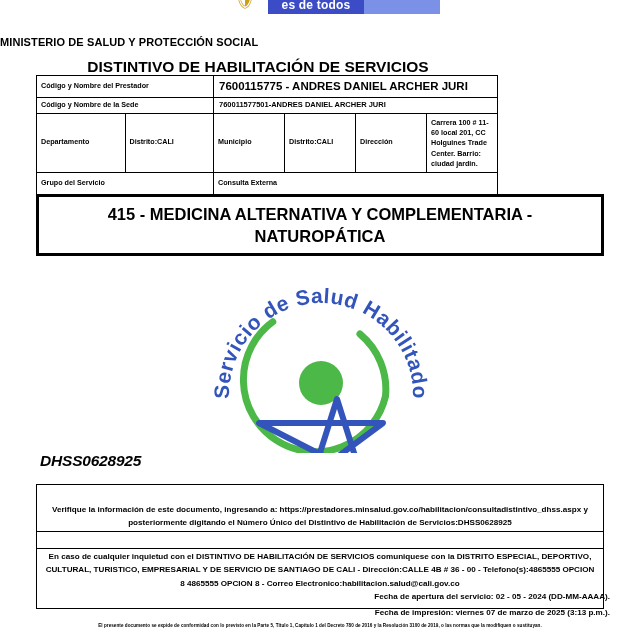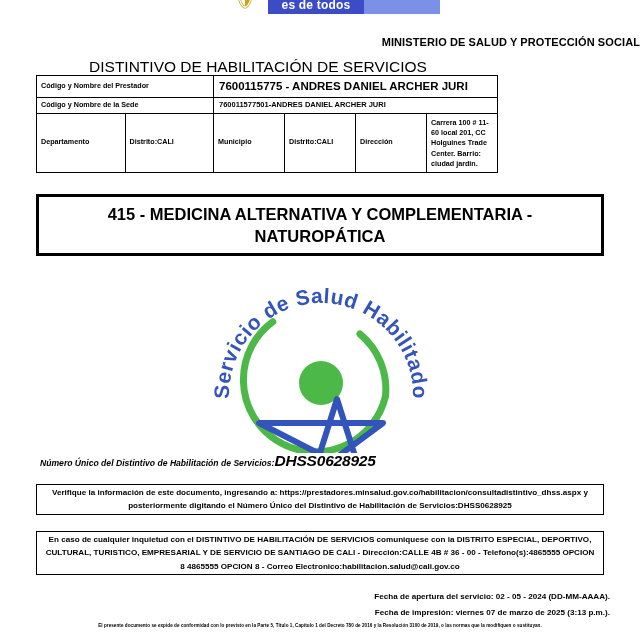--- a/index.html
+++ b/index.html
@@ -54,33 +54,33 @@
     flex: 1 1 auto;
     background: #7b91e8;
   }
 
   
   .ministry-title {
     position: absolute;
     top: 36px;
     left: 0;
     width: 640px;
-    text-align: right;
+    text-align: left;
     font-size: 11px;
     font-weight: bold;
     letter-spacing: .1px;
   }
   .doc-title {
     position: absolute;
     top: 58px;
     left: 0;
     width: 516px;
     text-align: center;
     font-size: 15.5px;
-    font-weight: normal;
+    font-weight: bold;
   }
 
   
   .info-table {
     position: absolute;
     top: 75px;
     left: 36px;
     width: 462px;
     border-collapse: collapse;
     table-layout: fixed;
@@ -171,21 +171,21 @@
   .notice-box {
     position: absolute;
     left: 36px;
     width: 568px;
     border: 1px solid #000000;
     box-sizing: border-box;
     text-align: center;
     font-size: 8.1px;
     font-weight: bold;
     line-height: 1.65;
-    padding: 1px 6px;
+    padding: 18px 6px;
   }
   .notice-verify { top: 484px; }
   .notice-contact { top: 531px; }
 
   
   .date-line {
     position: absolute;
     width: 604px;
     left: 0;
     text-align: right;
@@ -233,20 +233,24 @@
       <td class="val-sede" colspan="4">760011577501-ANDRES DANIEL ARCHER JURI</td>
     </tr>
     <tr class="row-geo">
       <td class="c-dep">Departamento</td>
       <td class="c-dist1">Distrito:CALI</td>
       <td class="c-mun">Municipio</td>
       <td class="c-dist2">Distrito:CALI</td>
       <td class="c-dir">Dirección</td>
       <td class="c-addr">Carrera 100 # 11-60 local 201, CC Holguines Trade Center. Barrio: ciudad jardin.</td>
     </tr>
+    <tr class="row-grupo">
+      <td class="label-wide" colspan="2">Grupo del Servicio</td>
+      <td colspan="4">Consulta Externa</td>
+    </tr>
   </tbody>
 </table>
 
 <div class="service-box">
   <div class="service-text">415 - MEDICINA ALTERNATIVA Y COMPLEMENTARIA - NATUROPÁTICA</div>
 </div>
 
 <div class="seal">
   <svg width="236" height="178" viewBox="0 0 236 178" xmlns="http://www.w3.org/2000/svg">
     <defs>
@@ -259,21 +263,20 @@
 
     <path d="M 56 148 L 180 148 L 110 200 L 134 124 L 158 200 Z" fill="none" stroke="#3355BB" stroke-width="6" stroke-linejoin="round" stroke-linecap="round"></path>
 
     <text font-family="'Liberation Sans', sans-serif" font-size="21" font-weight="bold" fill="#3355BB" letter-spacing="0.5">
       <textPath href="#arcPath" startOffset="50%" text-anchor="middle">Servicio de Salud Habilitado</textPath>
     </text>
   </svg>
 </div>
 
 <div class="unique-line">
-  <span class="unique-label">Número Único del Distintivo de Habilitación de Servicios:</span>
   <span class="unique-value">DHSS0628925</span>
 </div>
 
 <div class="notice-box notice-verify">Verifique la información de este documento, ingresando a: https://prestadores.minsalud.gov.co/habilitacion/consultadistintivo_dhss.aspx y posteriormente digitando el Número Único del Distintivo de Habilitación de Servicios:DHSS0628925</div>
 <div class="notice-box notice-contact">En caso de cualquier inquietud con el DISTINTIVO DE HABILITACIÓN DE SERVICIOS comuniquese con la DISTRITO ESPECIAL, DEPORTIVO, CULTURAL, TURISTICO, EMPRESARIAL Y DE SERVICIO DE SANTIAGO DE CALI - Dirección:CALLE 4B # 36 - 00 - Telefono(s):4865555 OPCION 8 4865555 OPCION 8 - Correo Electronico:habilitacion.salud@cali.gov.co</div>
 
 <div class="date-line date-apertura">Fecha de apertura del servicio: 02 - 05 - 2024 (DD-MM-AAAA).</div>
 <div class="date-line date-impresion">Fecha de impresión: viernes 07 de marzo de 2025 (3:13 p.m.).</div>
 
 <div class="legal-footer">El presente documento se expide de conformidad con lo previsto en la Parte 5, Título 1, Capítulo 1 del Decreto 780 de 2016 y la Resolución 3100 de 2019, o las normas que la modifiquen o sustituyan.</div>

